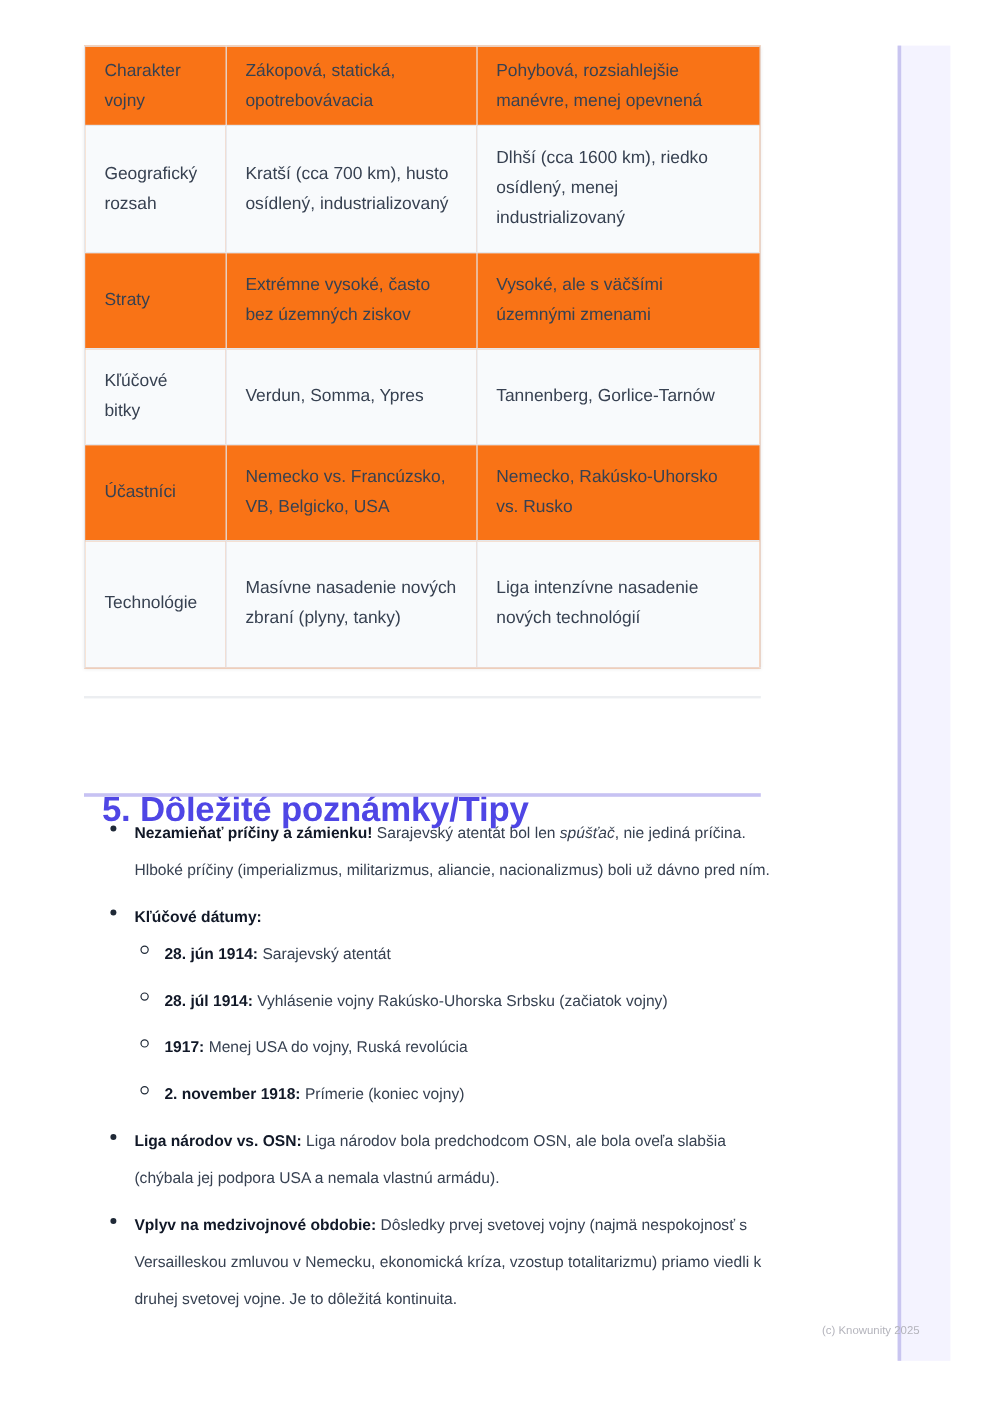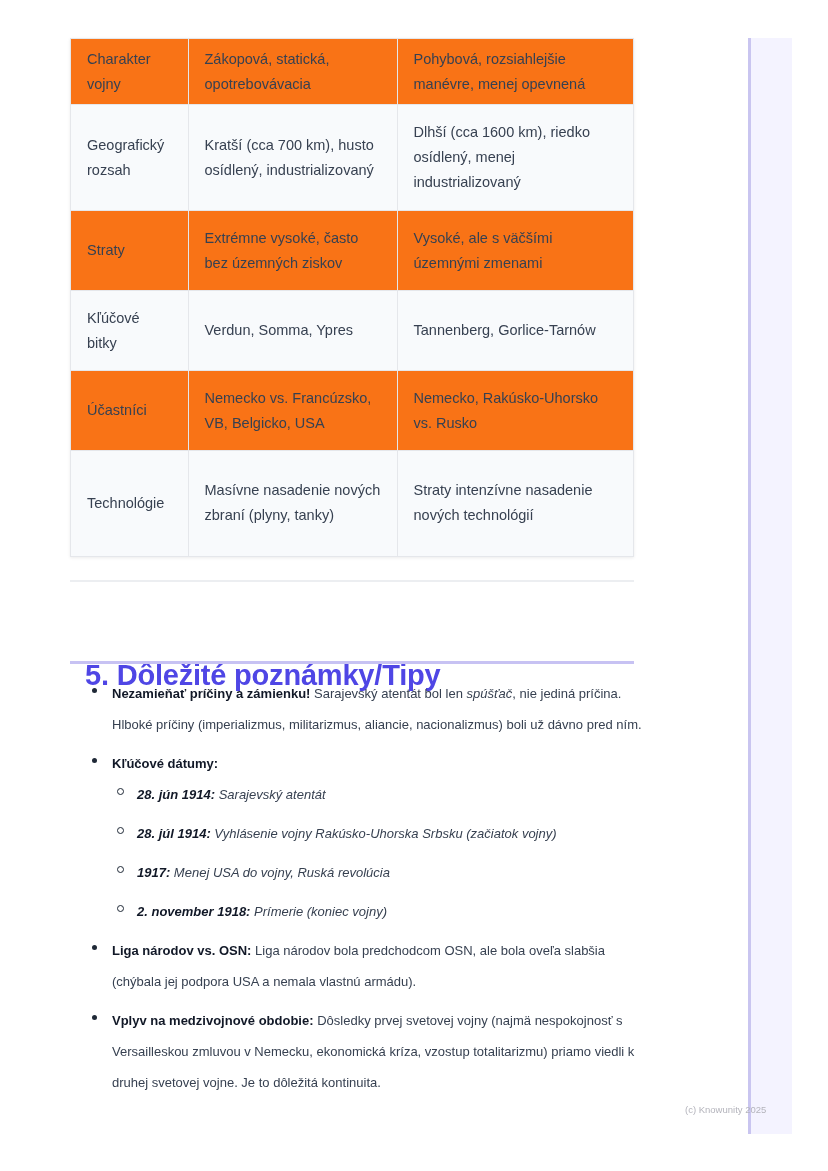--- a/index.html
+++ b/index.html
@@ -29,21 +29,21 @@
     position: absolute; left: 15px; top: 616px; width: 564px;
     font-size: 29px; font-weight: 700; color: #4f46e5; line-height: 38px;
     letter-spacing: -0.2px;
     margin-top: 40px;
   }
   .h2-rule { position: absolute; left: 0; top: 661px; width: 564px; height: 3px; background: #c7c2f3; }
 
   ul.main { position: absolute; left: 16px; top: 678px; width: 564px; list-style: none; font-size: 13px; line-height: 31px; color: #374151; }
   ul.main > li { position: relative; padding-left: 26px; margin-bottom: 8px; }
   ul.main > li::before { content: ""; position: absolute; left: 6px; top: 10px; width: 5px; height: 5px; border-radius: 50%; background: #1f2937; }
-  ul.sub { list-style: none; margin-top: 0; font-style: italic; }
+  ul.sub { list-style: none; margin-top: 0; }
   ul.sub > li { position: relative; padding-left: 25px; margin-bottom: 8px; }
   ul.sub > li::before { content: ""; position: absolute; left: 5px; top: 9px; width: 5px; height: 5px; border-radius: 50%; border: 1.3px solid #1f2937; }
   b { color: #111827; font-weight: 700; }
   i { font-style: italic; }
 
   .side-panel { position: absolute; left: 748px; top: 38px; width: 44px; height: 1096px; background: #f4f3ff; border-left: 3px solid #c9c5f0; }
   .footer { position: absolute; left: 685px; top: 1104px; font-size: 9.5px; color: #b4b4bc; }
 </style>
 </head>
 <body>
@@ -73,21 +73,21 @@
           <td>Tannenberg, Gorlice-Tarnów</td>
         </tr>
         <tr style="height:80px">
           <td class="c1">Účastníci</td>
           <td class="c2">Nemecko vs. Francúzsko, VB, Belgicko, USA</td>
           <td>Nemecko, Rakúsko-Uhorsko vs. Rusko</td>
         </tr>
         <tr style="height:105px">
           <td class="c1">Technológie</td>
           <td class="c2">Masívne nasadenie nových zbraní (plyny, tanky)</td>
-          <td>Straty intenzívne nasadenie nových technológií</td>
+          <td>Liga intenzívne nasadenie nových technológií</td>
         </tr>
       </tbody>
     </table>
   </div>
 
   <div class="hr"></div>
 
   <h2>5. Dôležité poznámky/Tipy</h2>
   <div class="h2-rule"></div>
 

